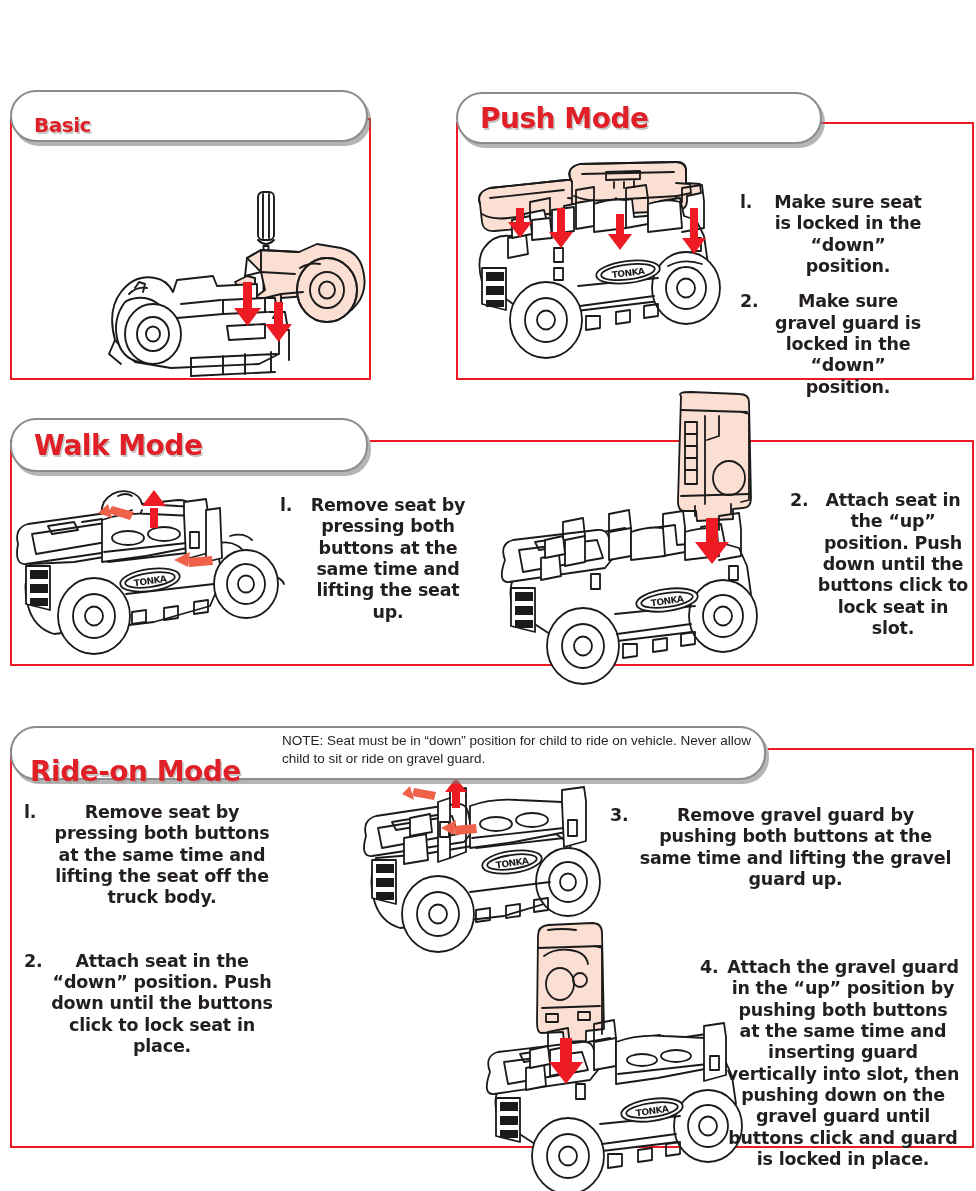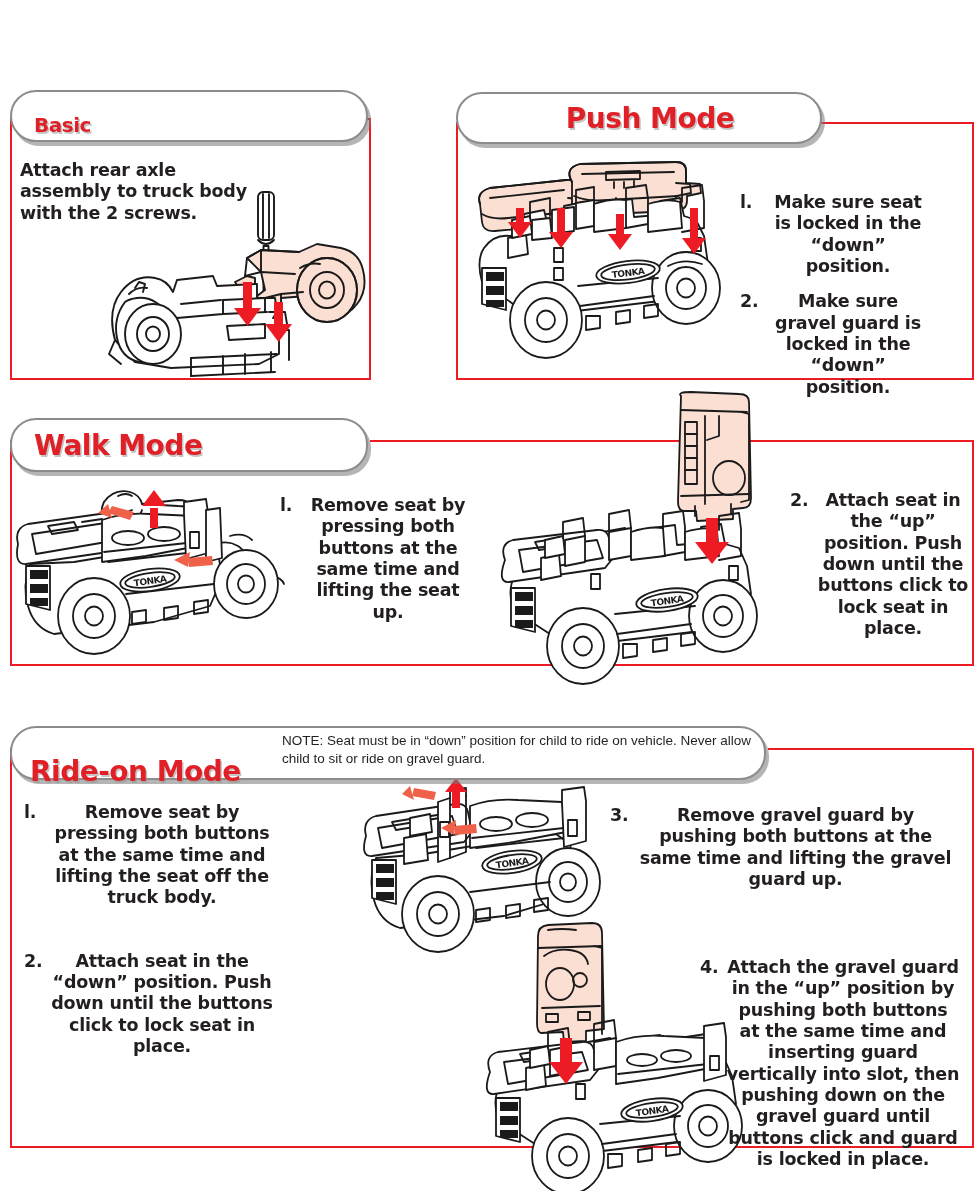--- a/index.html
+++ b/index.html
@@ -98,21 +98,20 @@
 
 <div id="page">
 
 
   <div class="redbox" style="left:10px; top:118px; width:361px; height:262px;"></div>
 
   <div class="pill" style="left:10px; top:90px; width:358px; height:52px; padding-left:22px;">
     <span class="pill-title" style="font-size:20px;margin-top:18px;">Basic</span>
   </div>
 
-  <div class="bodytext" style="left:20px; top:160px; width:235px;">Attach rear axle assembly to truck body with the 2 screws.</div>
 
   <div class="illus" style="left:95px; top:190px;">
     <svg width="280" height="195" viewBox="0 0 280 195">
       <g fill="none" stroke="#1a1a1a" stroke-width="1.9" stroke-linejoin="round" stroke-linecap="round">
 
         <rect x="163" y="2" width="16" height="48" rx="5" fill="#ffffff"></rect>
         <line x1="168" y1="4" x2="168" y2="48"></line>
         <line x1="174" y1="4" x2="174" y2="48"></line>
         <path d="M163 50 q8 8 16 0"></path>
 
@@ -164,21 +163,21 @@
         <path d="M148 92 h9 v28 h-9 z"></path>
         <path d="M139 118 h27 l-13.5 18 z"></path>
         <path d="M179 112 h9 v24 h-9 z"></path>
         <path d="M170 134 h27 l-13.5 18 z"></path>
       </g>
     </svg>
   </div>
 
   <div class="redbox" style="left:456px; top:122px; width:518px; height:258px;"></div>
 
-  <div class="pill" style="left:456px; top:92px; width:366px; height:52px; padding-left:22px;justify-content:center;">
+  <div class="pill" style="left:456px; top:92px; width:366px; height:52px; padding-left:22px;">
     <span class="pill-title" style="font-size:28px;">Push Mode</span>
   </div>
 
   <div class="olist" style="left:740px; top:192px; width:190px;">
     <div class="li">
       <span class="num">l.</span>
       <span class="txt">Make sure seat is locked in the “down” position.</span>
     </div>
     <div class="li">
       <span class="num">2.</span>
@@ -286,21 +285,21 @@
   <div class="olist" style="left:280px; top:495px; width:190px;">
     <div class="li">
       <span class="num">l.</span>
       <span class="txt">Remove seat by pressing both buttons at the same time and lifting the seat up.</span>
     </div>
   </div>
 
   <div class="olist" style="left:790px; top:490px; width:180px;">
     <div class="li">
       <span class="num">2.</span>
-      <span class="txt">Attach seat in the “up” position. Push down until the buttons click to lock seat in place.</span>
+      <span class="txt">Attach seat in the “up” position. Push down until the buttons click to lock seat in slot.</span>
     </div>
   </div>
 
   <div class="illus" style="left:8px; top:480px;">
     <svg width="290" height="180" viewBox="0 0 290 180">
       <g fill="none" stroke="#1a1a1a" stroke-width="1.8" stroke-linejoin="round" stroke-linecap="round">
 
         <path d="M96 22 q10 -14 26 -10 q10 3 12 12 l36 -4 q10 0 10 4" fill="#ffffff"></path>
         <path d="M96 22 q-6 12 4 20 q10 8 22 2 q10 -6 12 -14" fill="#ffffff"></path>
         <path d="M110 16 q8 -4 14 0"></path>

